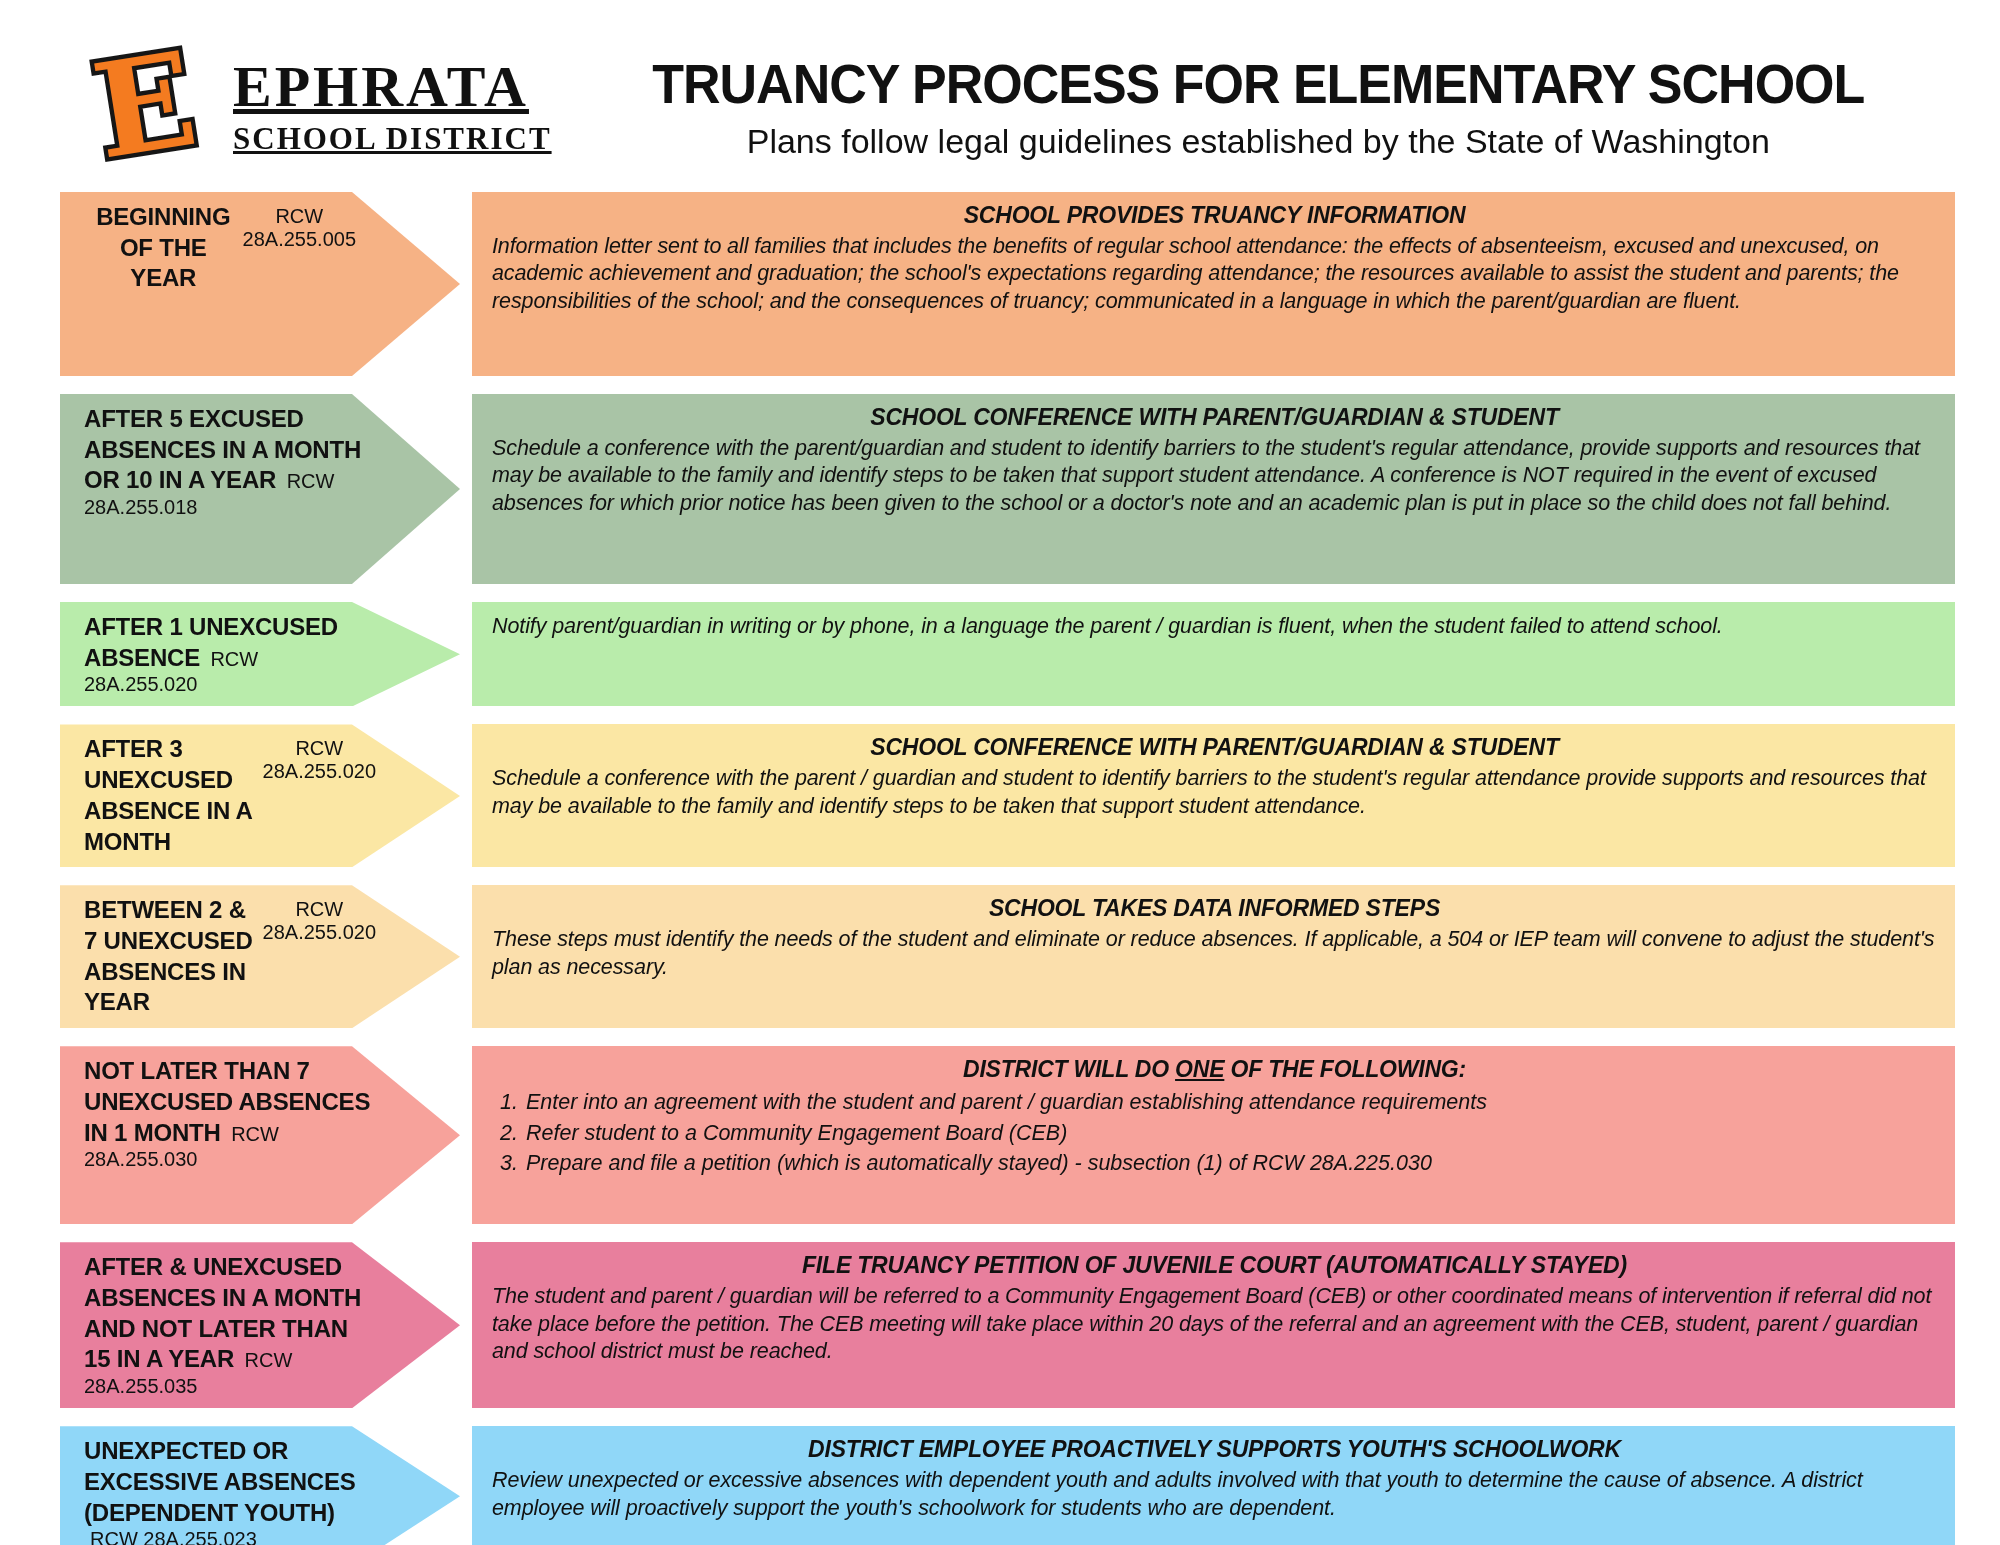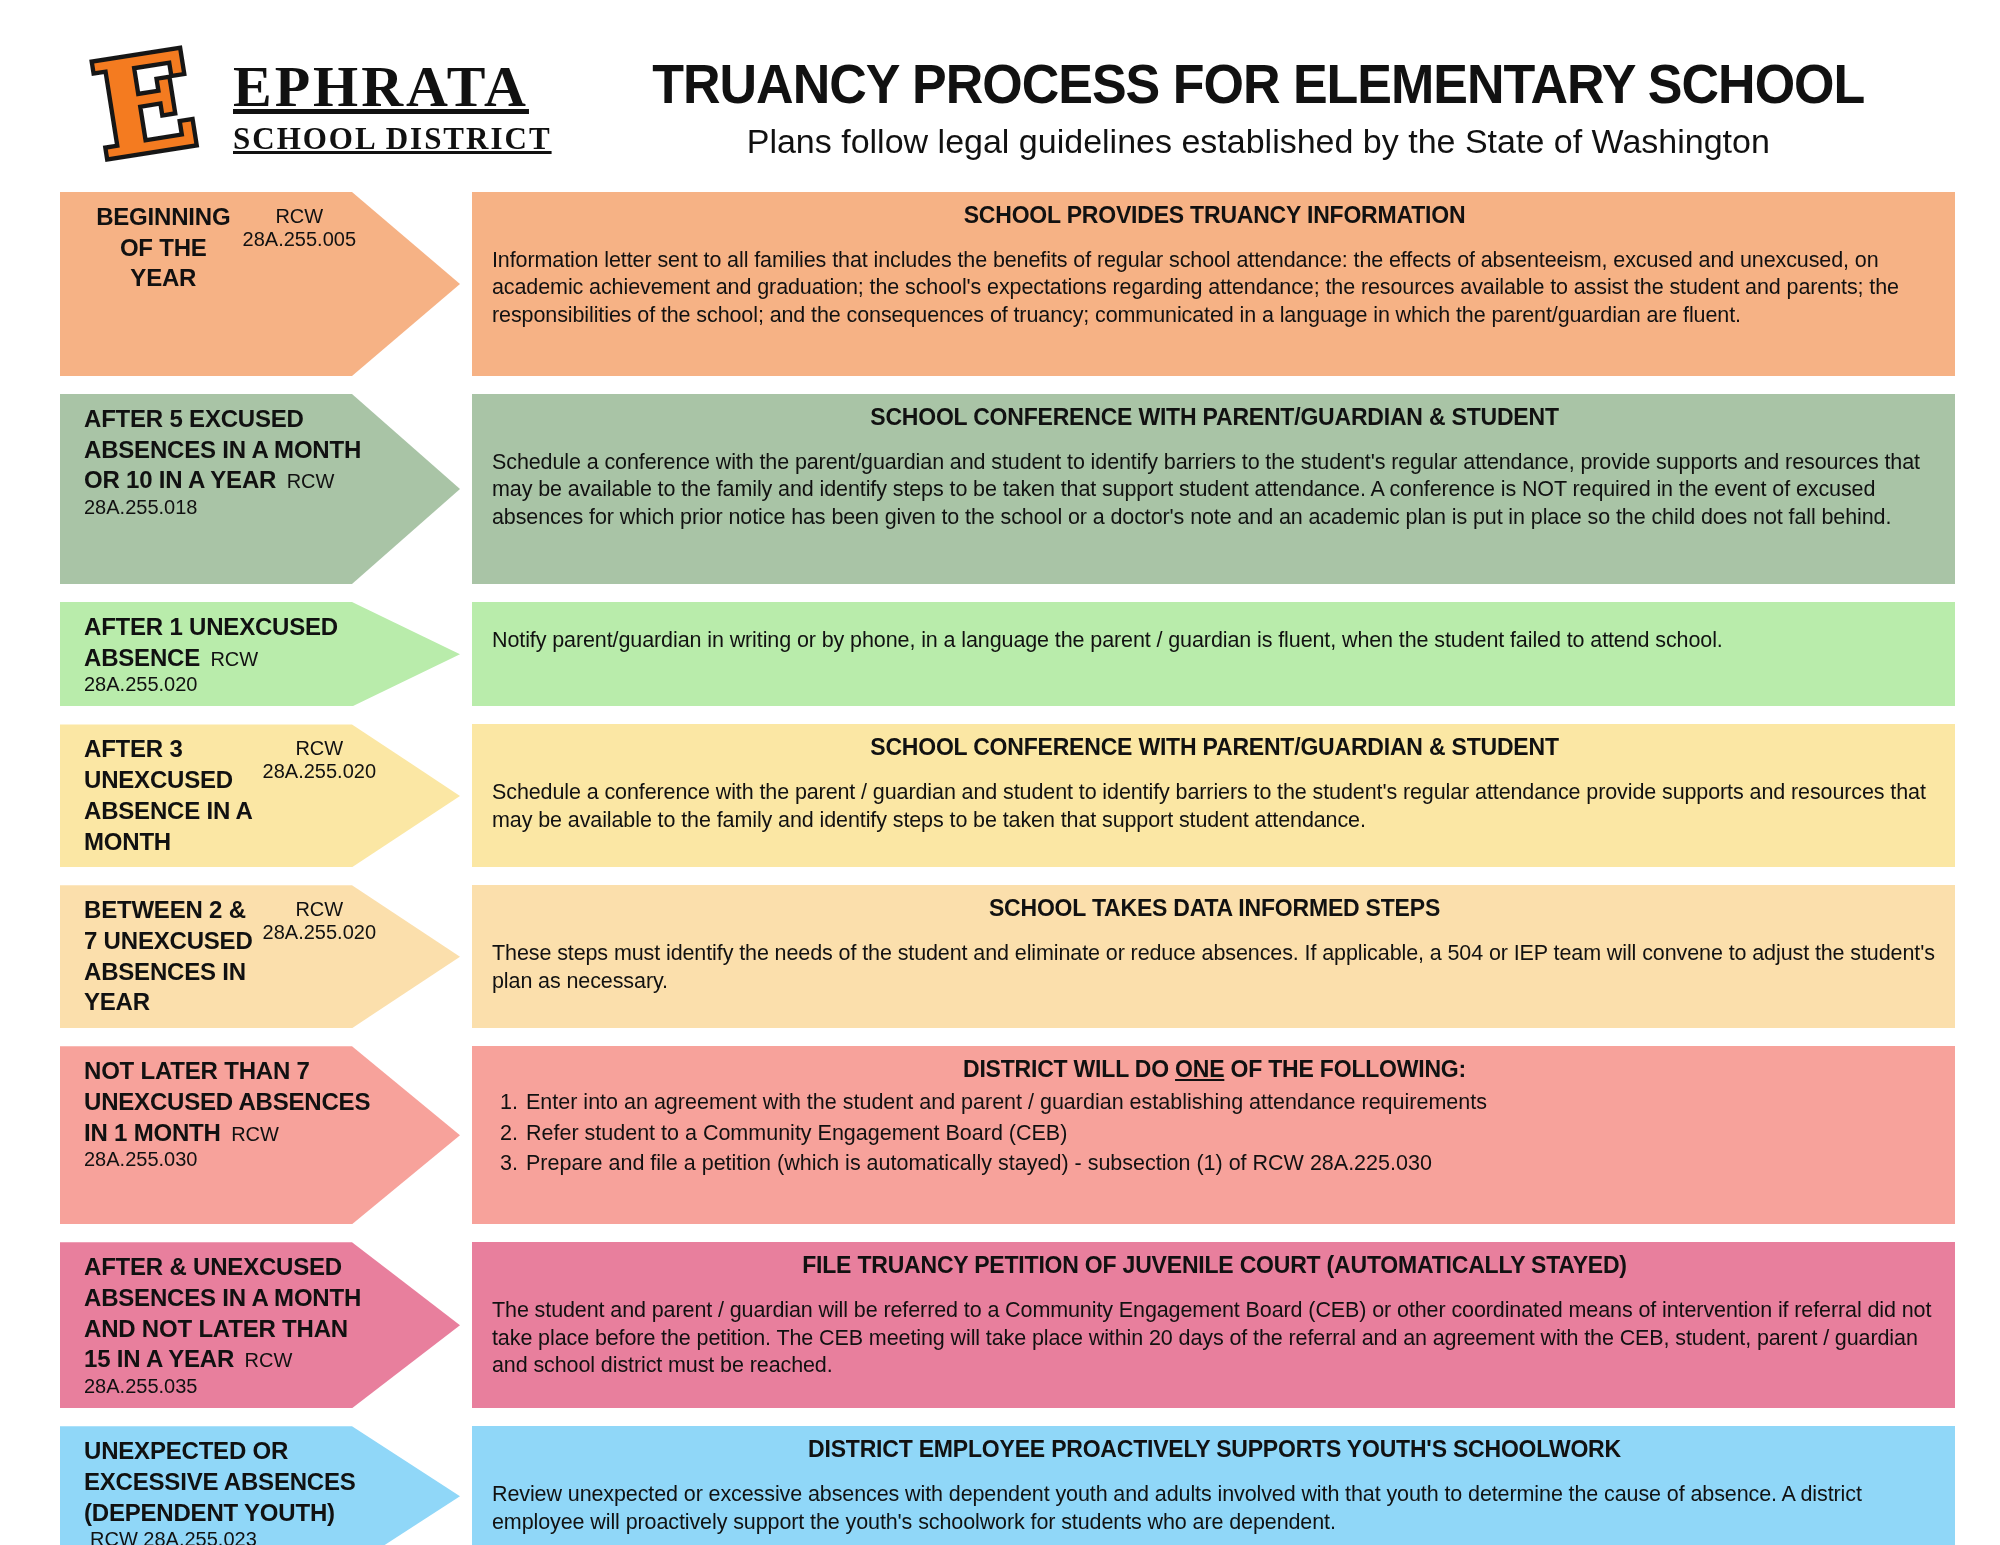--- a/index.html
+++ b/index.html
@@ -62,25 +62,25 @@
   }
   .arrow.centered { text-align:center; padding-right:104px; }
   .arrow-title { font-weight:bold; font-size:24px; line-height:1.28; letter-spacing:-0.2px; }
   .rcw { font-size:20px; font-weight:normal; letter-spacing:0; }
   .rcw-inline { margin-left:6px; }
   .rcw-block { display:block; text-align:center; margin-top:3px; }
 
   .box {
     flex:1; background:var(--c);
     padding:9px 18px 12px 20px;
-    display:flex; flex-direction:column; justify-content:flex-start;
+    display:flex; flex-direction:column; justify-content:flex-start;font-style:italic;
   }
   .box-title { text-align:center; font-weight:bold; font-size:23px; line-height:1.3; letter-spacing:-0.2px; }
   .box-title .u { text-decoration:underline; }
-  .box-body { font-size:21.5px; line-height:1.28; margin-top:16px; letter-spacing:-0.1px; }
+  .box-body { font-size:21.5px; line-height:1.28; margin-top:2px; letter-spacing:-0.1px; }
   .box-list { margin:2px 0 4px 8px; padding-left:24px; font-size:21.5px; line-height:1.42; }
   .box-list li { padding-left:2px; }
 </style>
 </head>
 <body>
 
 <div class="page">
 
   <div class="header">
     <div class="logo-wrap">

